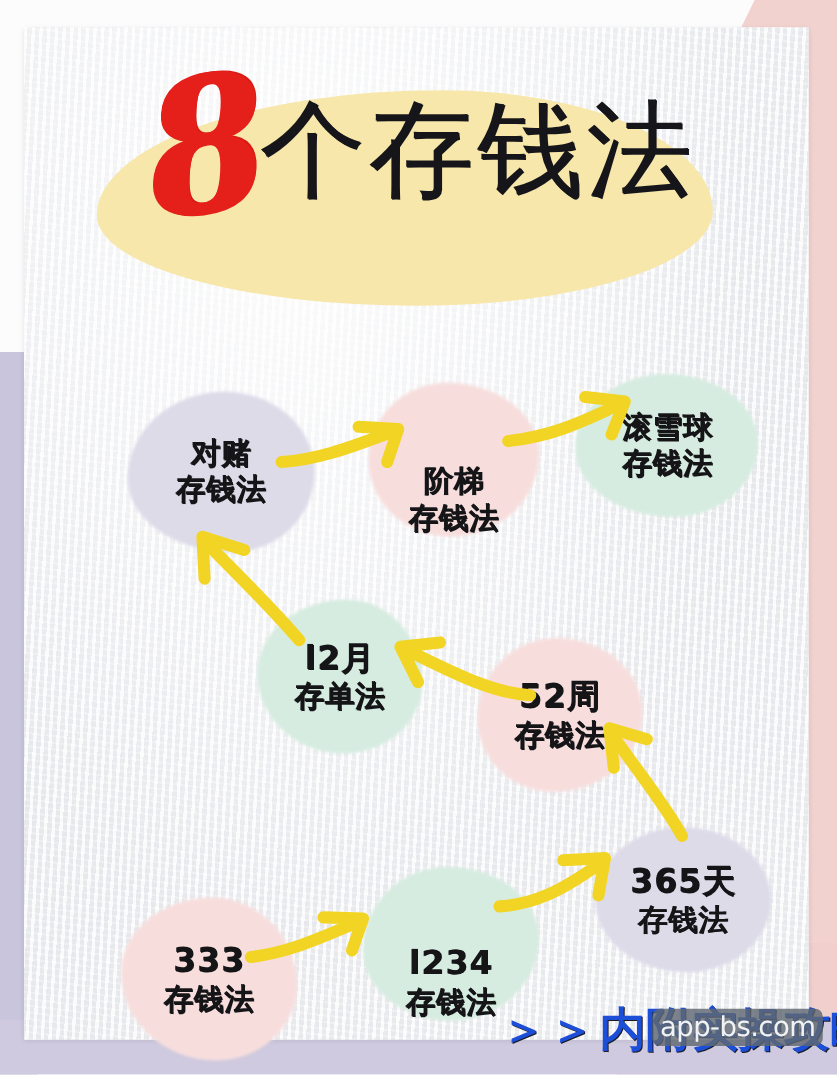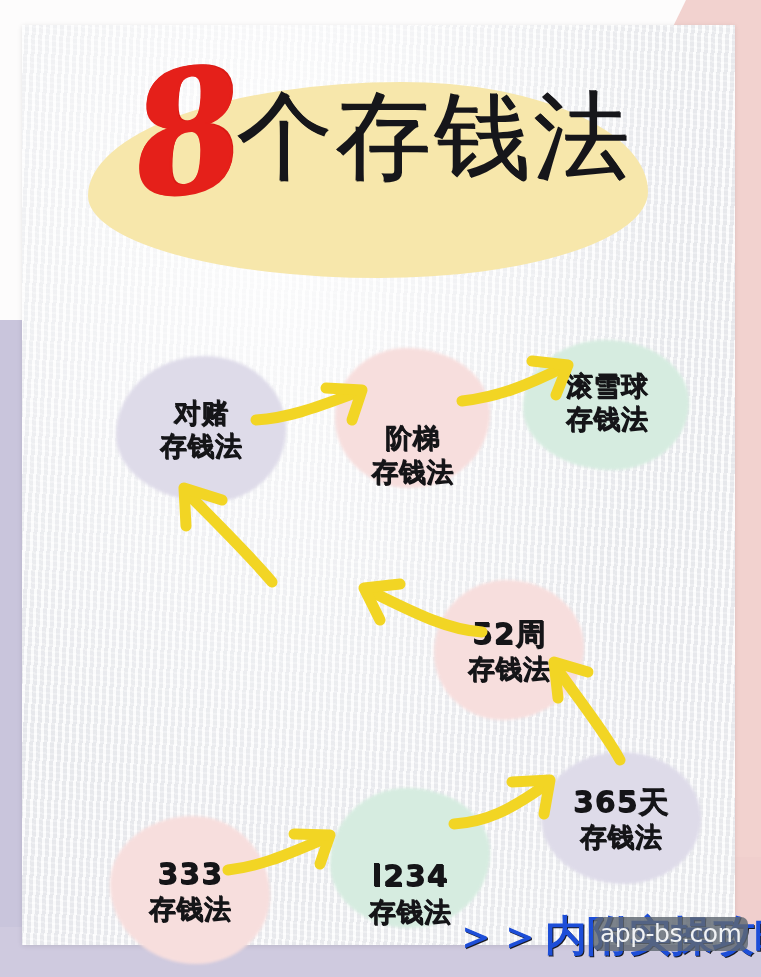--- a/index.html
+++ b/index.html
@@ -271,26 +271,31 @@
     <div class="lbl">对赌</div>
     <div class="lbl">存钱法</div>
   </div>
 
   <div class="blob" style="left:335px; top:348px; width:155px; height:140px;justify-content:flex-end;">
     <div class="shape" style="left:0; top:0; width:155px; height:140px; background:#f7dedd; border-radius:46% 54% 52% 48% / 50% 46% 54% 50%;"></div>
     <div class="lbl">阶梯</div>
     <div class="lbl">存钱法</div>
   </div>
 
-  <div class="blob" style="left:527px; top:340px; width:160px; height:130px;font-family:Liberation Mono, monospace;">
+  <div class="blob" style="left:527px; top:340px; width:160px; height:130px;">
     <div class="shape" style="left:-4px; top:0; width:166px; height:130px; background:#d6ece0; border-radius:50% 50% 46% 54% / 52% 48% 52% 48%;"></div>
     <div class="lbl">滚雪球</div>
     <div class="lbl">存钱法</div>
   </div>
 
+  <div class="blob" style="left:234px; top:545px; width:150px; height:140px;">
+    <div class="shape" style="left:0; top:0; width:150px; height:140px; background:#d6ece0; border-radius:54% 46% 48% 52% / 48% 54% 46% 52%;"></div>
+    <div class="lbl num">l2月</div>
+    <div class="lbl">存单法</div>
+  </div>
 
   <div class="blob" style="left:434px; top:580px; width:150px; height:140px;">
     <div class="shape" style="left:0; top:0; width:150px; height:140px; background:#f7dedd; border-radius:48% 52% 54% 46% / 52% 48% 52% 48%;"></div>
     <div class="lbl num">52周</div>
     <div class="lbl">存钱法</div>
   </div>
 
   <div class="blob" style="left:541px; top:752px; width:160px; height:132px;">
     <div class="shape" style="left:0; top:0; width:160px; height:132px; background:#dedbe9; border-radius:50% 50% 48% 52% / 50% 50% 50% 50%;"></div>
     <div class="lbl num">365天</div>

